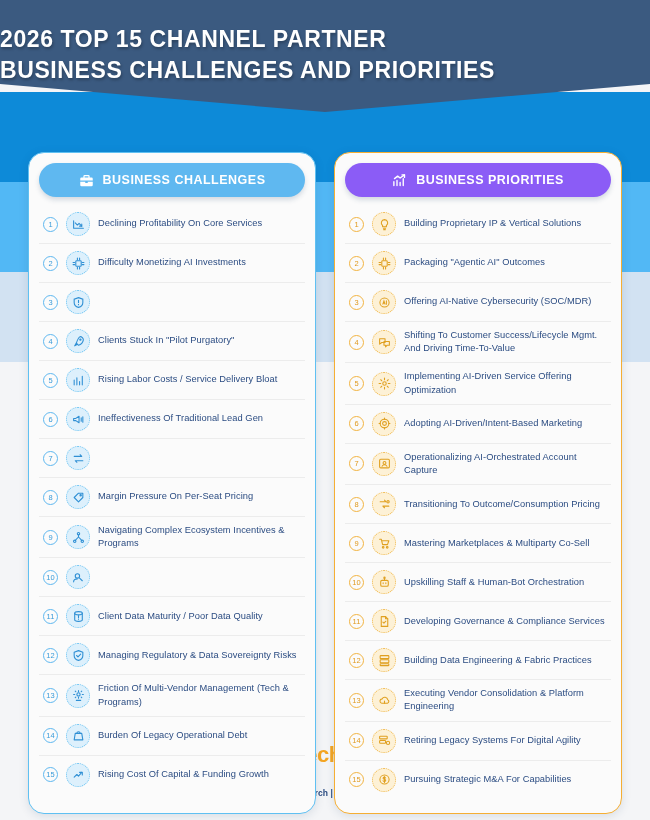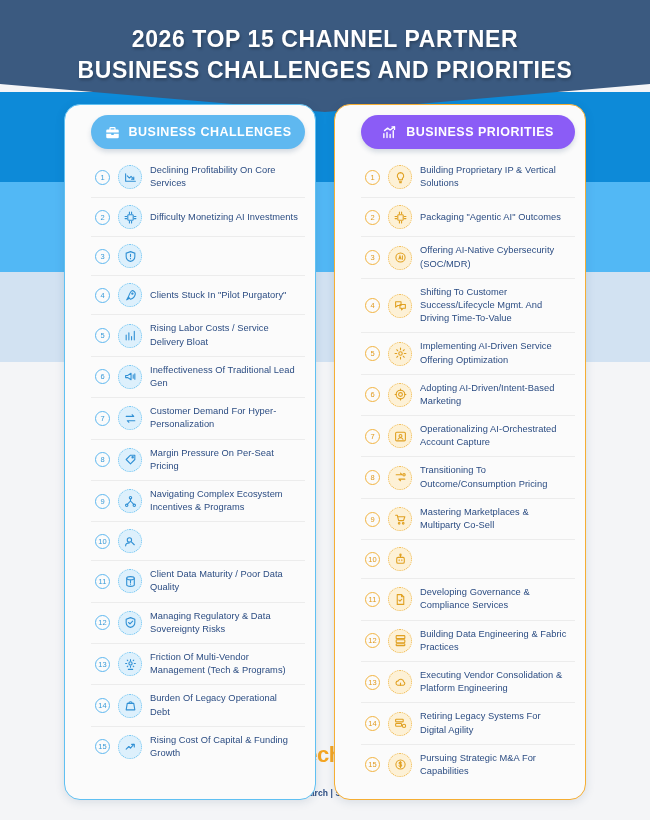--- a/index.html
+++ b/index.html
@@ -36,21 +36,21 @@
     top: 0; left: -40px; right: -40px;
     height: 112px;
     background: #3b5a80;
     clip-path: polygon(0 0, 100% 0, 100% 72%, 50% 100%, 0 72%);
   }
 
   
   .title-wrap {
     position: absolute;
     top: 24px; left: 0; right: 0;
-    text-align: center;
+    text-align: left;
     z-index: 5;
   }
   .title-line {
     color: #ffffff;
     font-size: 23px;
     font-weight: bold;
     letter-spacing: 0.6px;
     line-height: 1.33;
     text-shadow: 1px 2px 3px rgba(0,0,0,0.28);
   }
@@ -59,25 +59,26 @@
   .columns {
     position: absolute;
     top: 104px;
     left: 0; right: 0;
     display: flex;
     justify-content: center;
     gap: 18px;
     z-index: 6;
   }
   .card {
-    width: 252px;
+    width: 288px;
     background: #fbfbfb;
     border-radius: 16px;
-    padding: 10px 10px 14px 26px;
+    padding: 10px 10px 14px 10px;
     box-shadow: 0 2px 10px rgba(30,60,100,0.13);
+    margin-top: 48px;
   }
   .card-challenges { border: 1.4px solid #5fc0f2; }
   .card-priorities { border: 1.4px solid #f5ae33; }
 
   
   .pill {
     height: 34px;
     border-radius: 18px;
     display: flex;
     align-items: center;
@@ -265,21 +266,20 @@
       </div>
 
       <div class="row">
         <div class="num num-blue">7</div>
         <div class="ico ico-blue">
           <svg width="13" height="13" viewBox="0 0 24 24" fill="none" stroke="#2f8fd4" stroke-width="2" stroke-linecap="round" stroke-linejoin="round">
               <path d="M4 8h14l-3-3"></path>
               <path d="M20 16H6l3 3"></path>
             </svg>
         </div>
-        <div class="label">Customer Demand For Hyper-Personalization</div>
       </div>
 
       <div class="row">
         <div class="num num-blue">8</div>
         <div class="ico ico-blue">
           <svg width="13" height="13" viewBox="0 0 24 24" fill="none" stroke="#2f8fd4" stroke-width="2" stroke-linecap="round" stroke-linejoin="round">
               <path d="M20 12l-8 8-8-8 8-8h8v8z"></path>
               <circle cx="16" cy="8" r="1.3"></circle>
             </svg>
         </div>
@@ -488,20 +488,21 @@
       <div class="row">
         <div class="num num-orange">10</div>
         <div class="ico ico-orange">
           <svg width="13" height="13" viewBox="0 0 24 24" fill="none" stroke="#e0a020" stroke-width="2" stroke-linecap="round" stroke-linejoin="round">
               <rect x="5" y="8" width="14" height="11" rx="2.5"></rect>
               <path d="M12 4v4"></path>
               <circle cx="12" cy="3" r="1.2"></circle>
               <path d="M9.5 12.5v1.5M14.5 12.5v1.5"></path>
             </svg>
         </div>
+        <div class="label">Upskilling Staff &amp; Human-Bot Orchestration</div>
       </div>
 
       <div class="row">
         <div class="num num-orange">11</div>
         <div class="ico ico-orange">
           <svg width="13" height="13" viewBox="0 0 24 24" fill="none" stroke="#e0a020" stroke-width="2" stroke-linecap="round" stroke-linejoin="round">
               <path d="M6 3h8l4 4v14H6V3z"></path>
               <path d="M14 3v4h4"></path>
               <path d="M9 13l2 2 3.5-3.5"></path>
             </svg>

